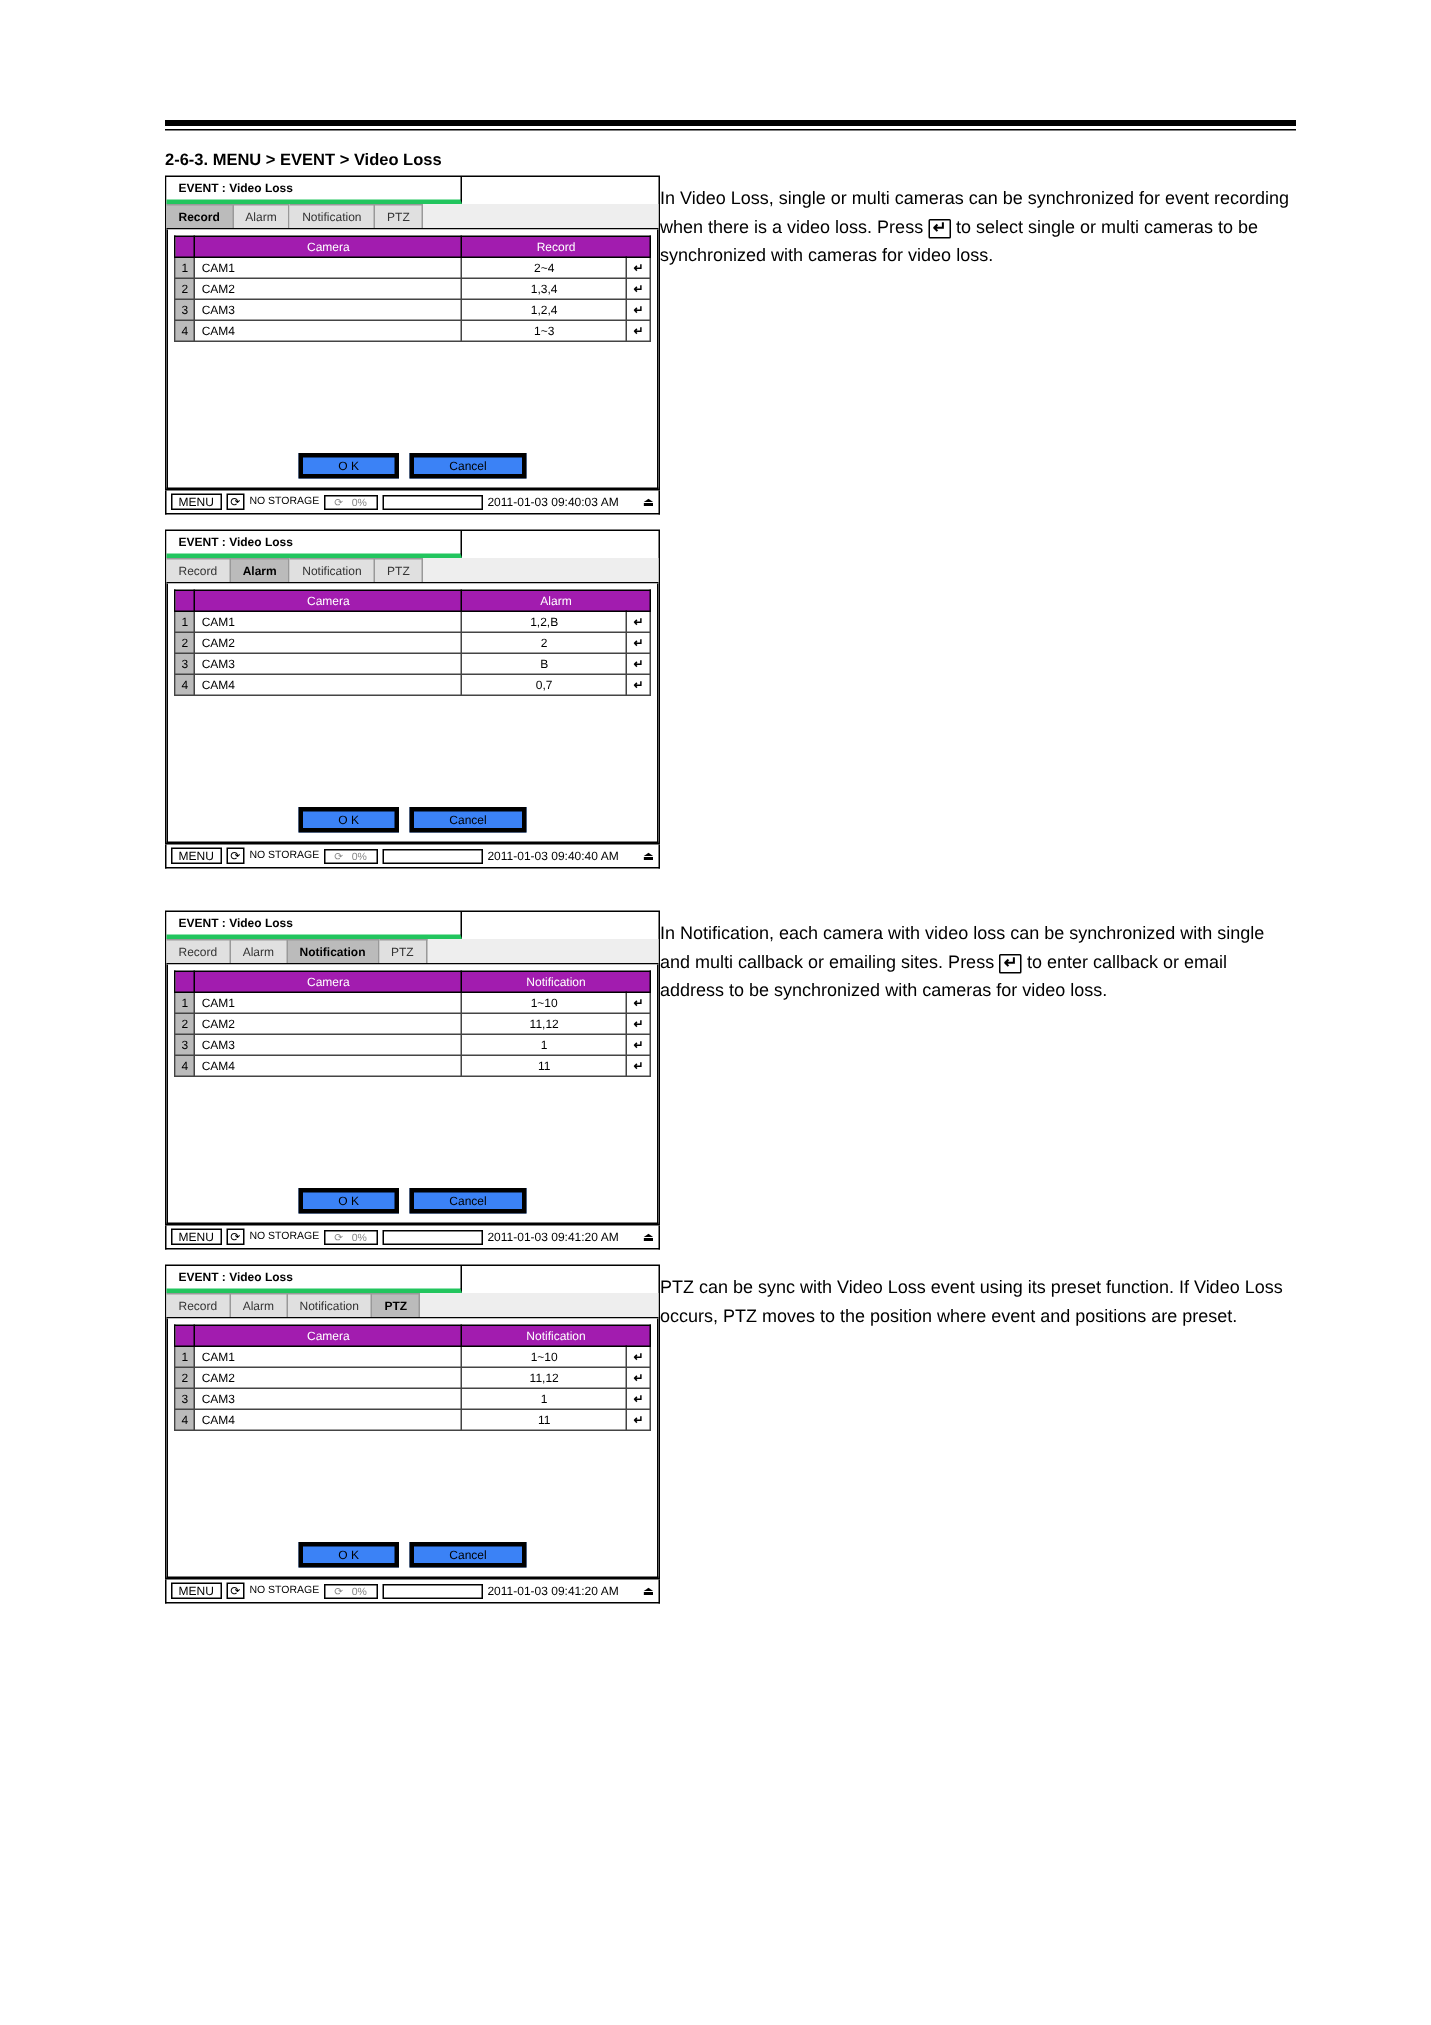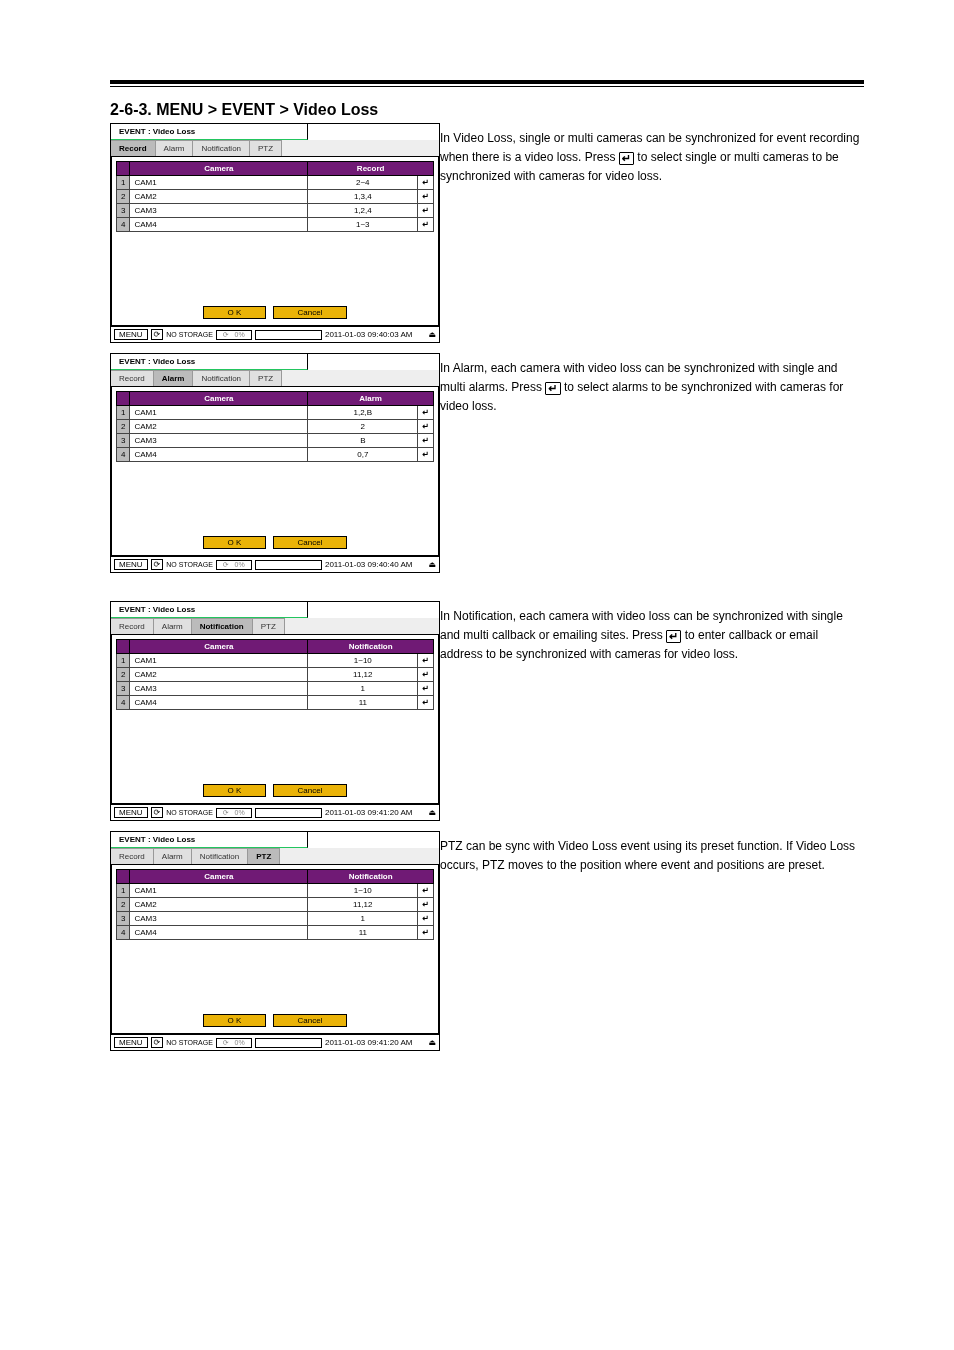--- a/index.html
+++ b/index.html
@@ -17,21 +17,21 @@
     background: #000;
     margin-bottom: 2px;
   }
   .rule2 {
     height: 1px;
     background: #000;
     margin-bottom: 14px;
   }
   .section-title {
     font-weight: bold;
-    font-size: 16px;
+    font-size: 11px;
     margin: 0 0 4px 0;
   }
   .row {
     display: flex;
     align-items: flex-start;
     margin-bottom: 10px;
   }
   .desc {
     font-size: 12px;
     line-height: 1.6;
@@ -57,21 +57,21 @@
   }
   .dlg-outer {
     border: 1px solid #000;
     background: #fff;
   }
   .dlg-title-wrap {
     display: flex;
   }
   .dlg-title {
     border-right: 1px solid #000;
-    border-bottom: 1px solid #22c55e;
+    border-bottom: 3px solid #22c55e;
     padding: 3px 8px;
     width: 60%;
     font-weight: bold;
     background: #fff;
   }
   .dlg-tabs {
     display: flex;
     border-bottom: 1px solid #000;
     background: #eee;
   }
@@ -91,25 +91,25 @@
     border: 1px solid #000;
     border-top: none;
     padding: 4px;
     background: #fff;
   }
   .dlg-table {
     width: 100%;
     border-collapse: collapse;
   }
   .dlg-table th {
-    background: #701a75;
+    background: #a21caf;
     color: #fff;
     border: 1px solid #000;
     padding: 2px 4px;
-    font-weight: bold;
+    font-weight: normal;
     font-size: 8px;
   }
   .dlg-table td {
     border: 1px solid #444;
     padding: 2px 4px;
     font-size: 8px;
     background: #fff;
   }
   .dlg-table td.num {
     width: 12px;
@@ -127,22 +127,22 @@
   }
   .dlg-spacer {
     height: 70px;
   }
   .dlg-buttons {
     text-align: center;
     padding: 4px 0 2px;
   }
   .dlg-btn {
     display: inline-block;
-    border: 1px solid #000000;
-    background: #eab308;
+    border: 3px solid #000000;
+    background: #3b82f6;
     padding: 1px 24px;
     margin: 0 2px;
     font-size: 8px;
   }
   .statusbar {
     border: 1px solid #000;
     border-top: none;
     display: flex;
     align-items: center;
     padding: 2px 3px;
@@ -312,23 +312,20 @@
       <div class="statusbar">
         <span class="menu">MENU</span>
         <span class="ico">⟳</span>
         <span class="storage">NO STORAGE</span>
         <span class="pct">⟳ &nbsp; 0%</span>
         <span class="spacer"></span>
         <span class="ts">2011-01-03 09:40:40 AM</span>
         <span>⏏</span>
       </div>
     </div>
-    <div class="desc">
-      <span>In Alarm, each camera with video loss can be synchronized with single and multi alarms. Press </span><span class="enter-icon">↵</span><span> to select alarms to be synchronized with cameras for video loss.</span>
-    </div>
   </div>
 
   <div style="height:18px"></div>
 
   <div class="row">
     <div class="dialog">
       <div class="dlg-outer">
         <div class="dlg-title-wrap">
             <div class="dlg-title">EVENT : Video Loss</div>
           </div>

